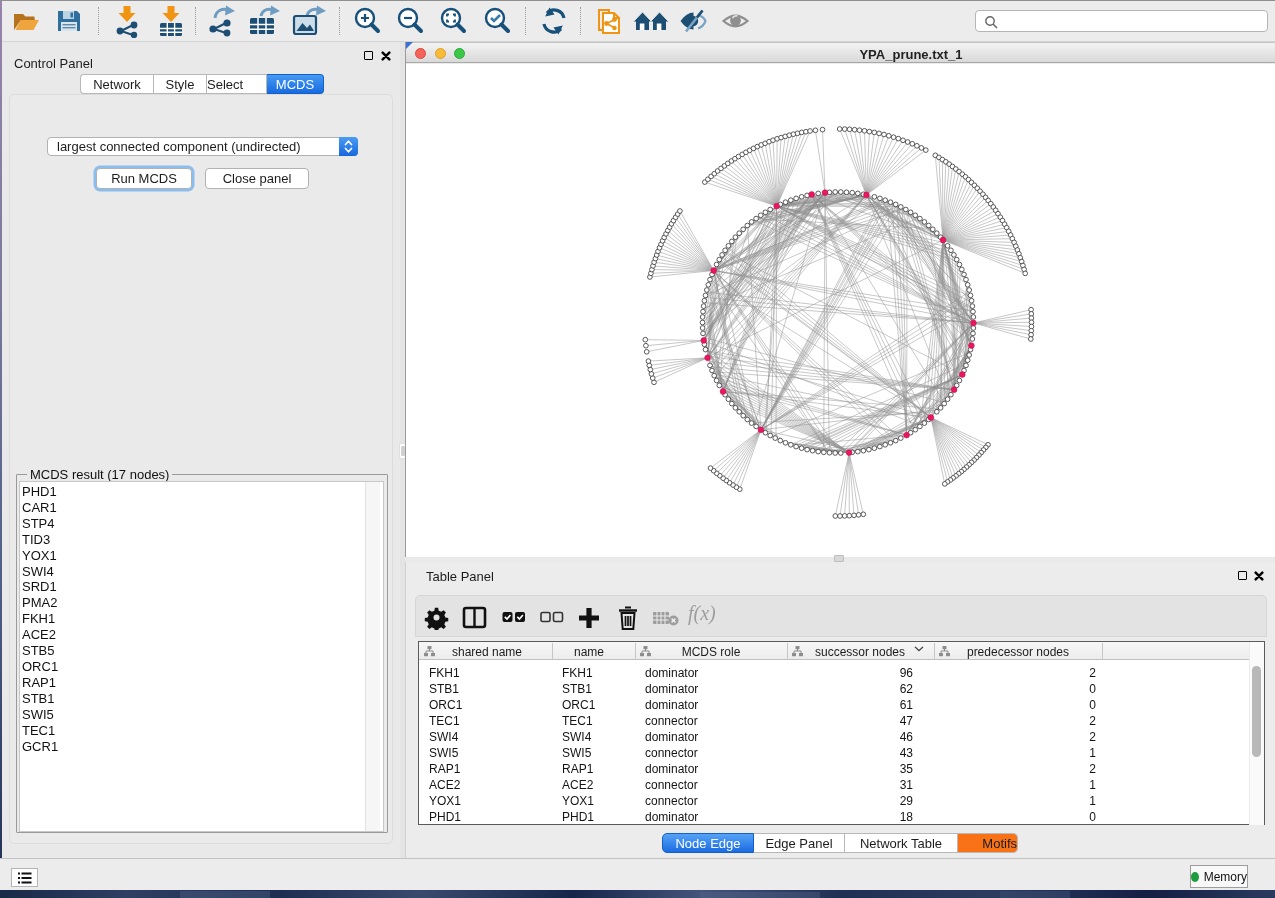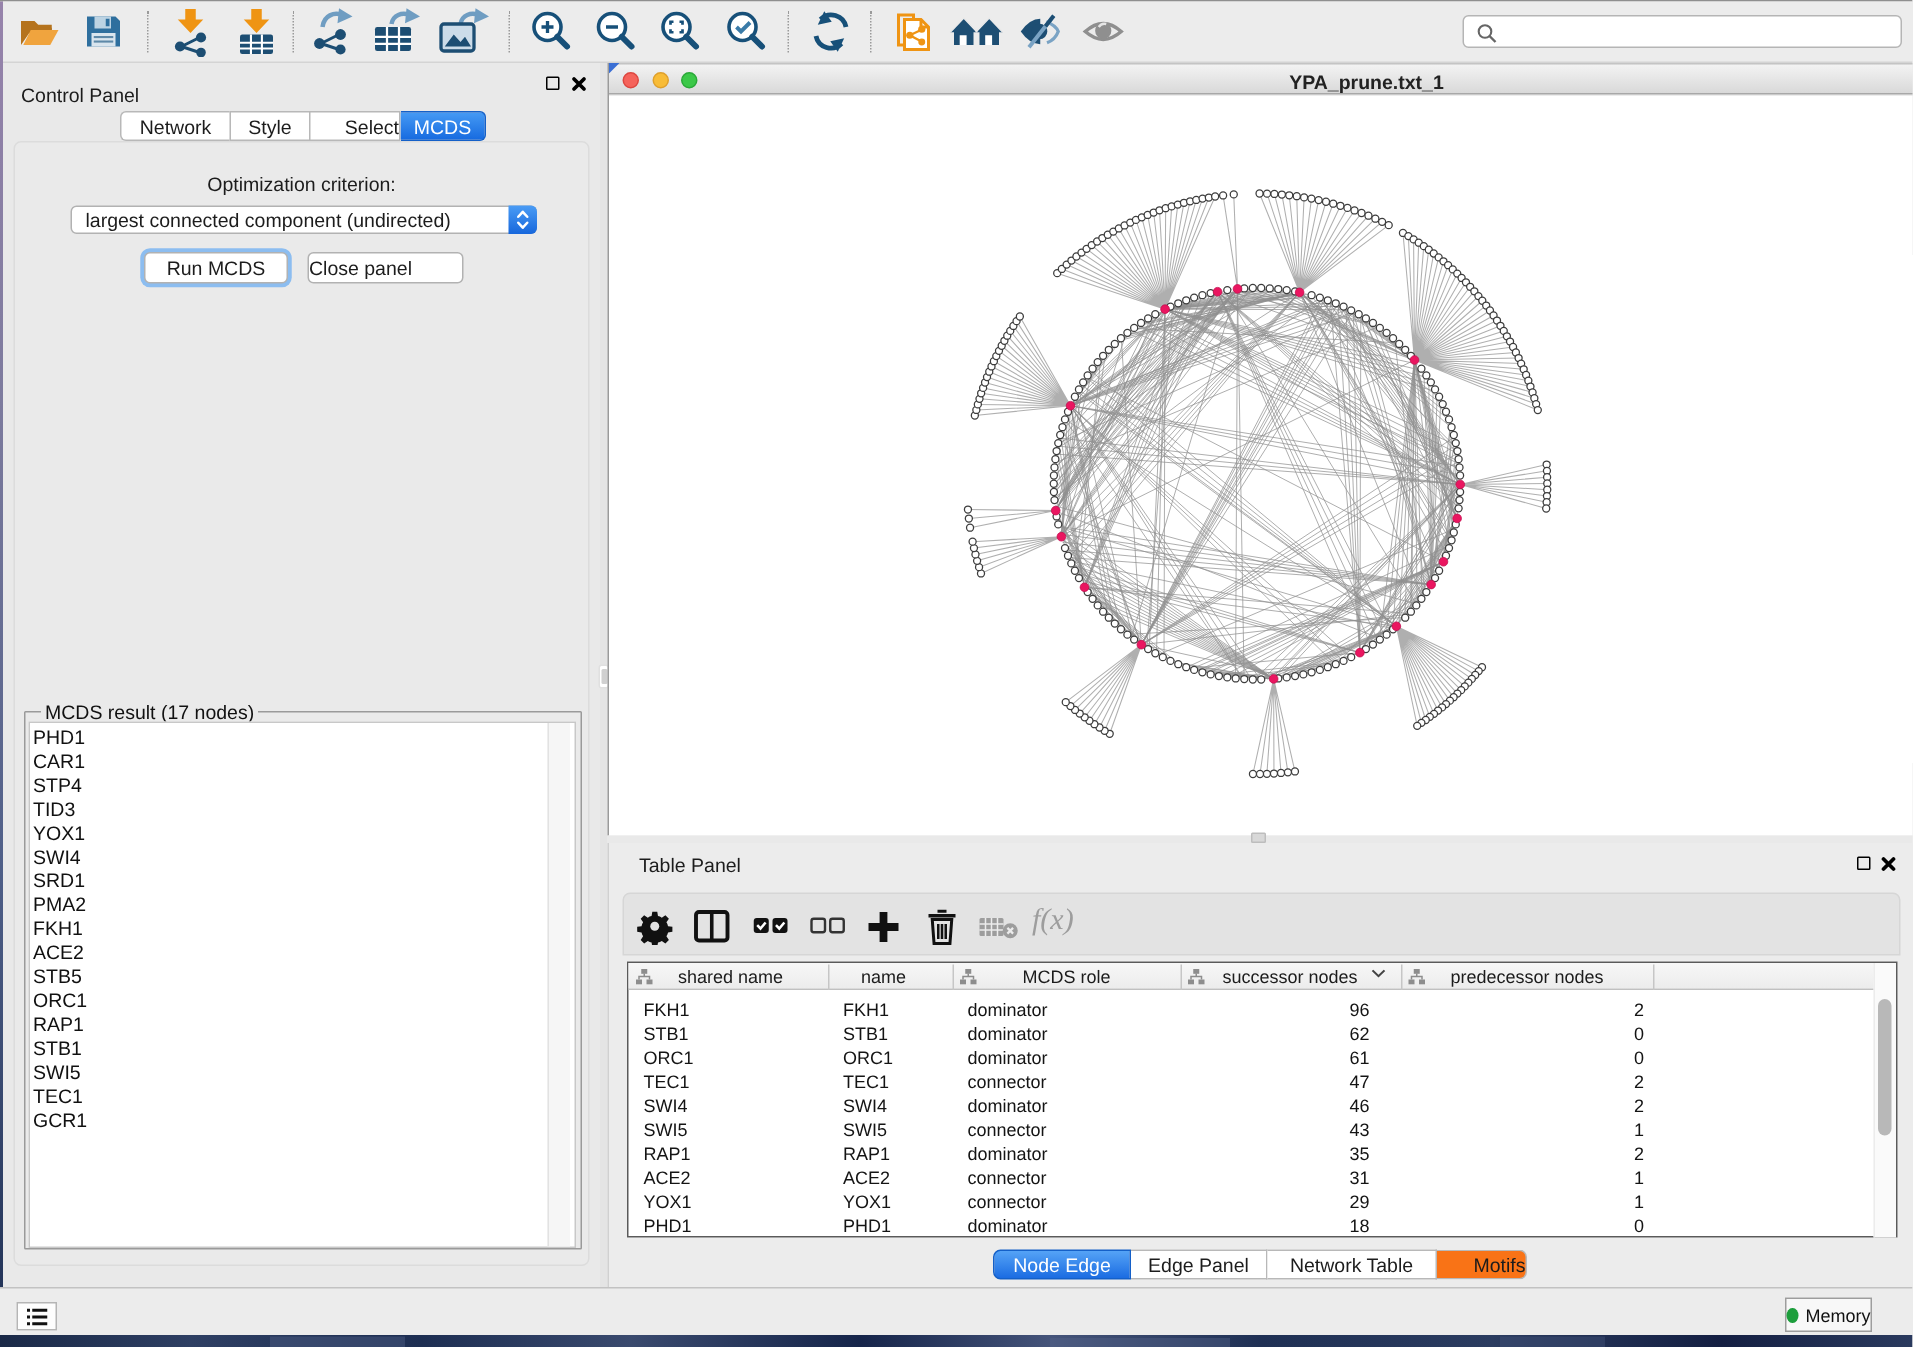--- a/index.html
+++ b/index.html
@@ -171,36 +171,35 @@
   <div class="abs" style="left:362px;top:9px;width:9px;height:9px;border:1.6px solid #000;border-radius:1px"></div>
   <svg class="abs" style="left:379px;top:9px" width="10" height="10" viewBox="0 0 12 12">
       <path d="M2 2 L10 10 M10 2 L2 10" stroke="#000" stroke-width="3" stroke-linecap="round"></path>
     </svg>
 
   <div class="abs" style="left:7px;top:52px;width:384px;height:750px;background:#eaeaea;border:1px solid #dcdcdc;border-radius:5px"></div>
 
   <div class="abs" style="left:78px;top:32px;height:20px;display:flex;font-size:13px;color:#1c1c1c">
     <div style="width:73px;background:#fff;border:1px solid #b8b8b8;border-right:none;border-radius:4px 0 0 4px;text-align:center;line-height:19px">Network</div>
     <div style="width:53px;background:#fff;border:1px solid #b8b8b8;border-right:none;text-align:center;line-height:19px">Style</div>
-    <div style="width:61px;background:#fff;border:1px solid #b8b8b8;text-align:right;line-height:19px">Select</div>
+    <div style="width:61px;background:#fff;border:1px solid #b8b8b8;text-align:left;line-height:19px">Select</div>
     <div style="width:57px;background:linear-gradient(#459af4,#176be0);border:1px solid #1460c8;border-left:none;border-radius:0 4px 4px 0;color:#fff;text-align:center;line-height:19px">MCDS</div>
   </div>
 
-  <div class="abs" style="left:0;top:73px;width:398px;text-align:center;font-size:13px;color:#1c1c1c">Optimization criterion:</div>
 
   <div class="abs" style="left:45px;top:95px;width:311px;height:19px;background:#fff;border:1px solid #b2b2b2;border-radius:4px;font-size:13px;color:#1c1c1c;line-height:17px;padding-left:9px">largest connected component (undirected)
     <div class="abs" style="right:-1px;top:-1px;width:19px;height:19px;background:linear-gradient(#4a9cf5,#1767dc);border-radius:0 4px 4px 0">
       <svg width="19" height="19" viewBox="0 0 19 19">
           <path d="M6.5 7.5 L9.5 4.2 L12.5 7.5 M6.5 11.5 L9.5 14.8 L12.5 11.5" stroke="#fff" stroke-width="1.7" fill="none" stroke-linecap="round" stroke-linejoin="round"></path>
         </svg>
     </div>
   </div>
 
   <div class="abs" style="left:94px;top:126px;width:96px;height:21px;background:#fff;border:1px solid #b2b2b2;border-radius:4px;box-shadow:0 0 0 2.5px #8cbdf0;font-size:13px;color:#1c1c1c;text-align:center;line-height:19px">Run MCDS</div>
-  <div class="abs" style="left:203px;top:126px;width:104px;height:21px;background:#fff;border:1px solid #b2b2b2;border-radius:4px;font-size:13px;color:#1c1c1c;line-height:19px">Close panel</div>
+  <div class="abs" style="left:203px;top:126px;width:104px;height:21px;background:#fff;border:1px solid #b2b2b2;border-radius:4px;font-size:13px;color:#1c1c1c;text-align:center;line-height:19px">Close panel</div>
 
   <fieldset class="abs" style="left:14px;top:425px;width:372px;height:366px;border:1px solid #9a9a9a;border-radius:1px">
     <legend style="font-size:13px;color:#111;padding:0 3px;margin-left:10px">MCDS result (17 nodes)</legend>
   </fieldset>
   <div class="abs" style="left:17px;top:439px;width:365px;height:351px;background:#fff;border:1px solid #c8c8c8;font-size:13px;color:#111;line-height:15.9px;padding:2px 0 0 2px" id="mcdslist">PHD1<br>CAR1<br>STP4<br>TID3<br>YOX1<br>SWI4<br>SRD1<br>PMA2<br>FKH1<br>ACE2<br>STB5<br>ORC1<br>RAP1<br>STB1<br>SWI5<br>TEC1<br>GCR1</div>
   <div class="abs" style="left:363px;top:440px;width:15px;height:349px;background:#f6f6f6;border-left:1px solid #e2e2e2"></div>
 </div>
 
 <div class="abs" style="left:400px;top:42px;width:5px;height:816px;background:#e4e4e4"></div>
 <div class="abs" style="left:399px;top:443px;width:7px;height:16px;background:#fff;border-radius:2px;border:1px solid #e0e0e0"></div>

